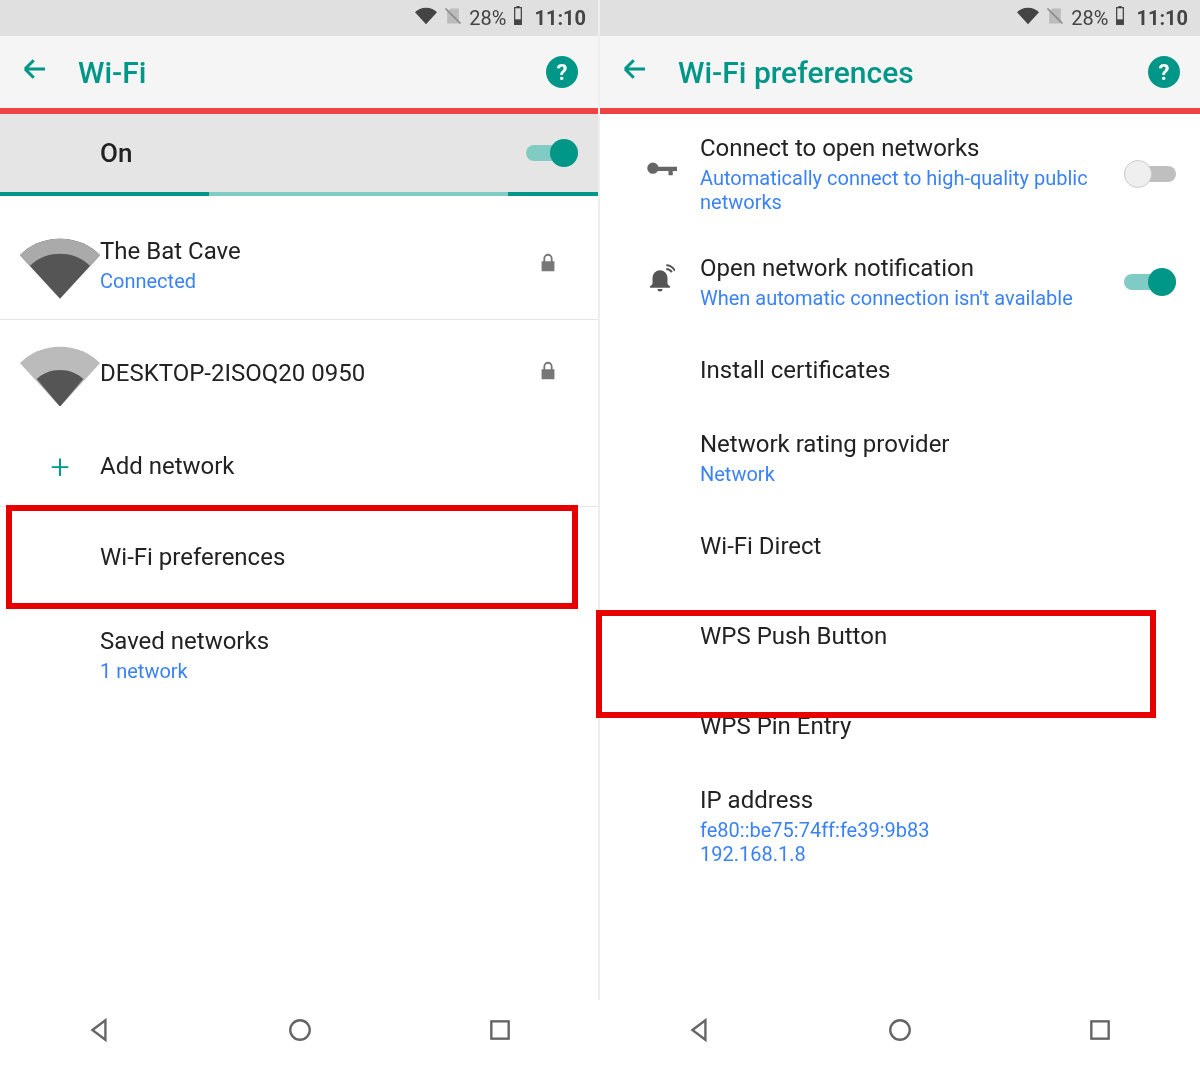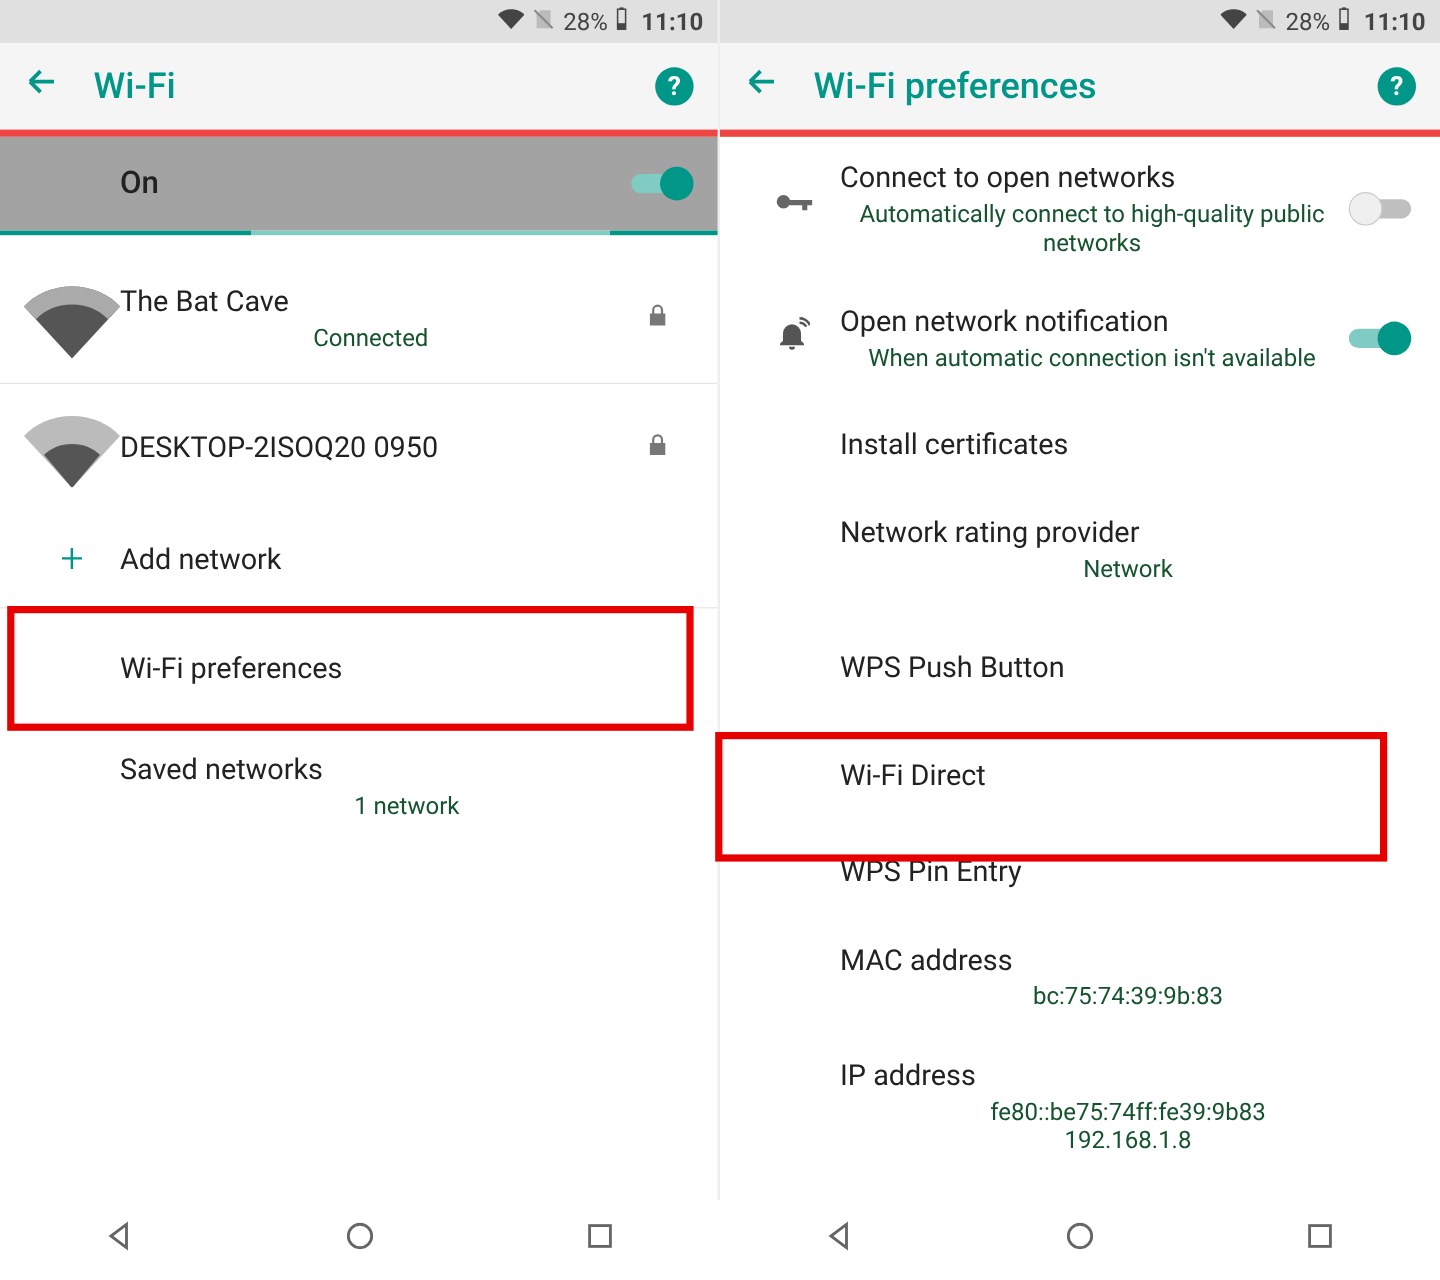--- a/index.html
+++ b/index.html
@@ -49,21 +49,21 @@
   .back-arrow { color: #009688; font-size: 30px; cursor: pointer; }
   .help-icon {
     width: 32px; height: 32px; border-radius: 50%;
     background: #009688; color: #fff;
     display: flex; align-items: center; justify-content: center;
     font-size: 22px; font-weight: 700;
     cursor: pointer;
   }
   .toggle-row {
     height: 78px;
-    background: #a3a3a3;
+    background: #e5e5e5;
     display: flex;
     align-items: center;
     padding: 0 20px 0 100px;
     position: relative;
   }
   .toggle-row .label { font-size: 26px; color: #222; font-weight: 500; flex: 1; }
   .switch {
     width: 52px; height: 28px; position: relative;
     cursor: pointer;
   }
@@ -94,21 +94,21 @@
   .row .icon-slot {
     width: 80px;
     display: flex;
     justify-content: center;
     align-items: center;
     color: #777;
     font-size: 28px;
   }
   .row .text-slot { flex: 1; }
   .row .title-txt { font-size: 24px; color: #222; }
-  .row .sub-txt { font-size: 20px; color: #14532d; margin-top: 4px; text-align: center; }
+  .row .sub-txt { font-size: 20px; color: #3b82f6; margin-top: 4px; }
   .row .trail { width: 60px; display: flex; justify-content: center; align-items: center; color: #777; }
   .divider { height: 1px; background: #e5e5e5; margin-left: 0; }
   .highlight-box {
     border: 6px solid #e60000;
     position: absolute;
     pointer-events: none;
   }
   .lock-ic svg { width: 22px; height: 22px; fill: #777; }
   .key-ic svg { width: 34px; height: 34px; fill: #666; }
   .bell-ic svg { width: 30px; height: 30px; fill: #555; }
@@ -320,48 +320,41 @@
     </div>
 
     <div class="row">
       <div class="icon-slot"></div>
       <div class="text-slot">
         <div class="title-txt">Network rating provider</div>
         <div class="sub-txt">Network</div>
       </div>
     </div>
 
+    <div class="row">
+      <div class="icon-slot"></div>
+      <div class="text-slot">
+        <div class="title-txt">Wi-Fi Direct</div>
+      </div>
+    </div>
+
     <div class="row" style="min-height:100px;">
       <div class="icon-slot"></div>
       <div class="text-slot">
         <div class="title-txt">WPS Push Button</div>
       </div>
     </div>
 
     <div class="row">
       <div class="icon-slot"></div>
       <div class="text-slot">
-        <div class="title-txt">Wi-Fi Direct</div>
-      </div>
-    </div>
-
-    <div class="row">
-      <div class="icon-slot"></div>
-      <div class="text-slot">
         <div class="title-txt">WPS Pin Entry</div>
       </div>
     </div>
 
-    <div class="row">
-      <div class="icon-slot"></div>
-      <div class="text-slot">
-        <div class="title-txt">MAC address</div>
-        <div class="sub-txt">bc:75:74:39:9b:83</div>
-      </div>
-    </div>
 
     <div class="row" style="padding-bottom:4px;">
       <div class="icon-slot"></div>
       <div class="text-slot">
         <div class="title-txt">IP address</div>
         <div class="sub-txt" style="white-space:pre-line;">fe80::be75:74ff:fe39:9b83
 192.168.1.8</div>
       </div>
     </div>
 

